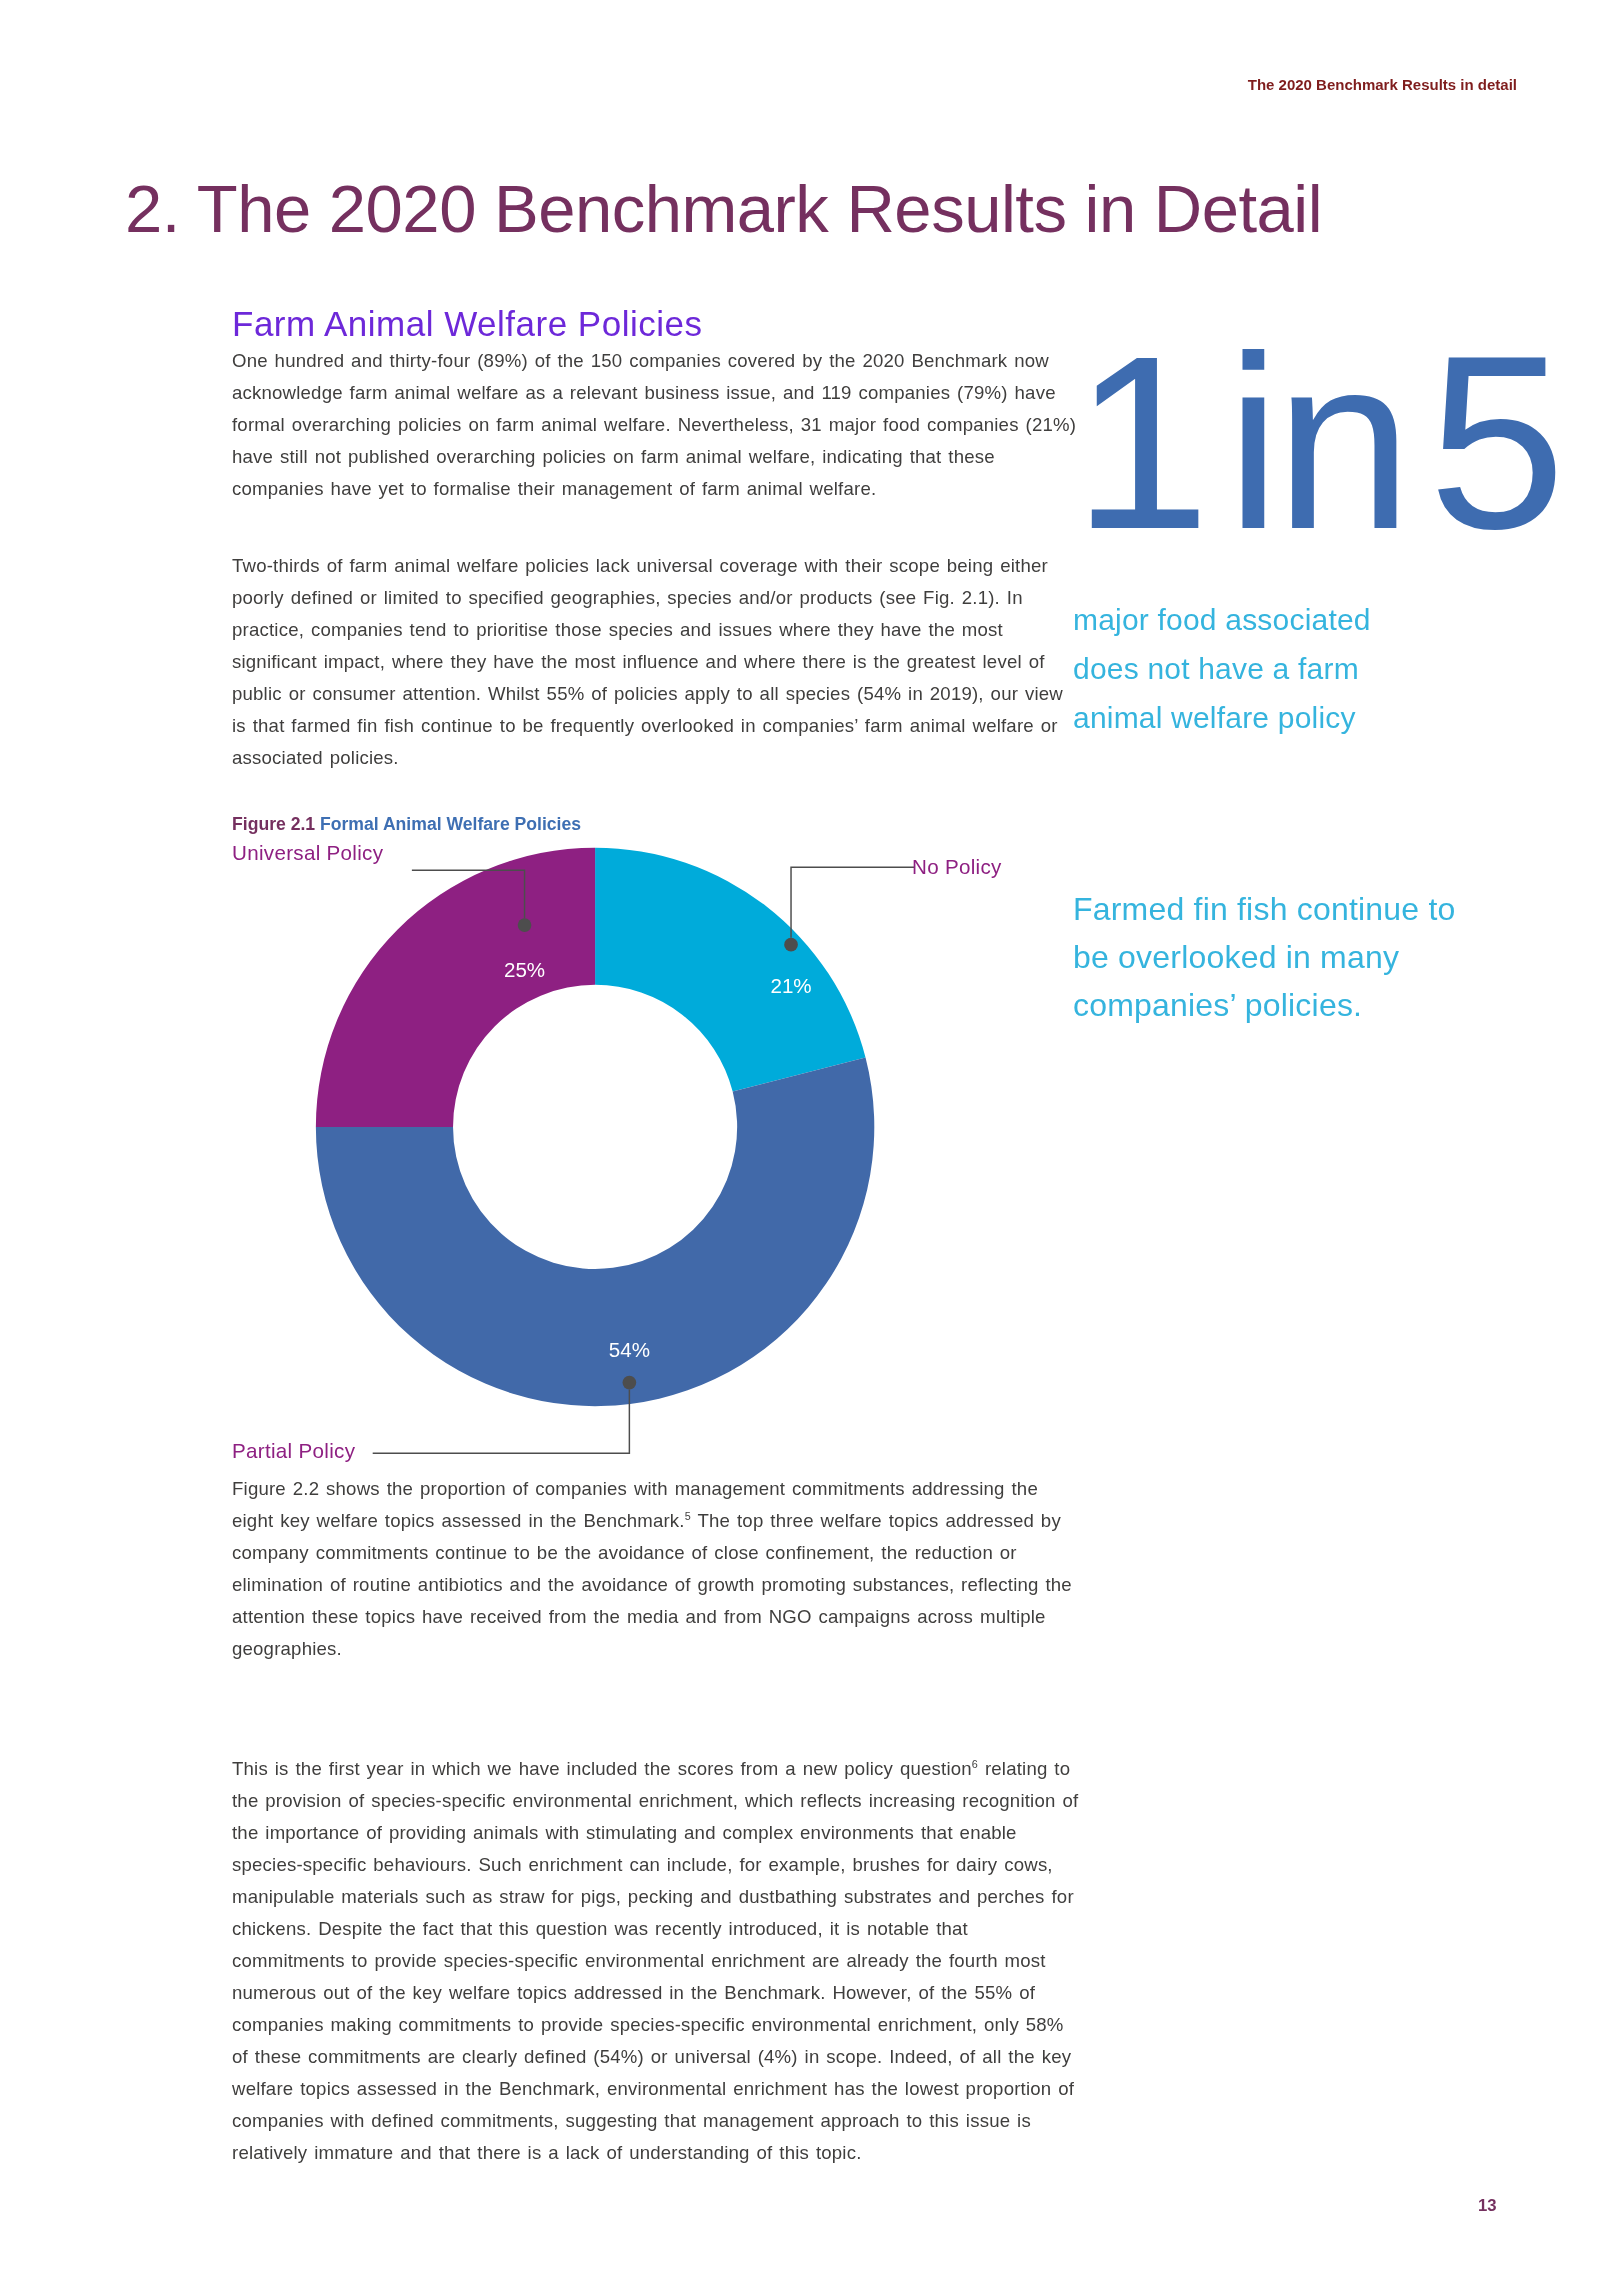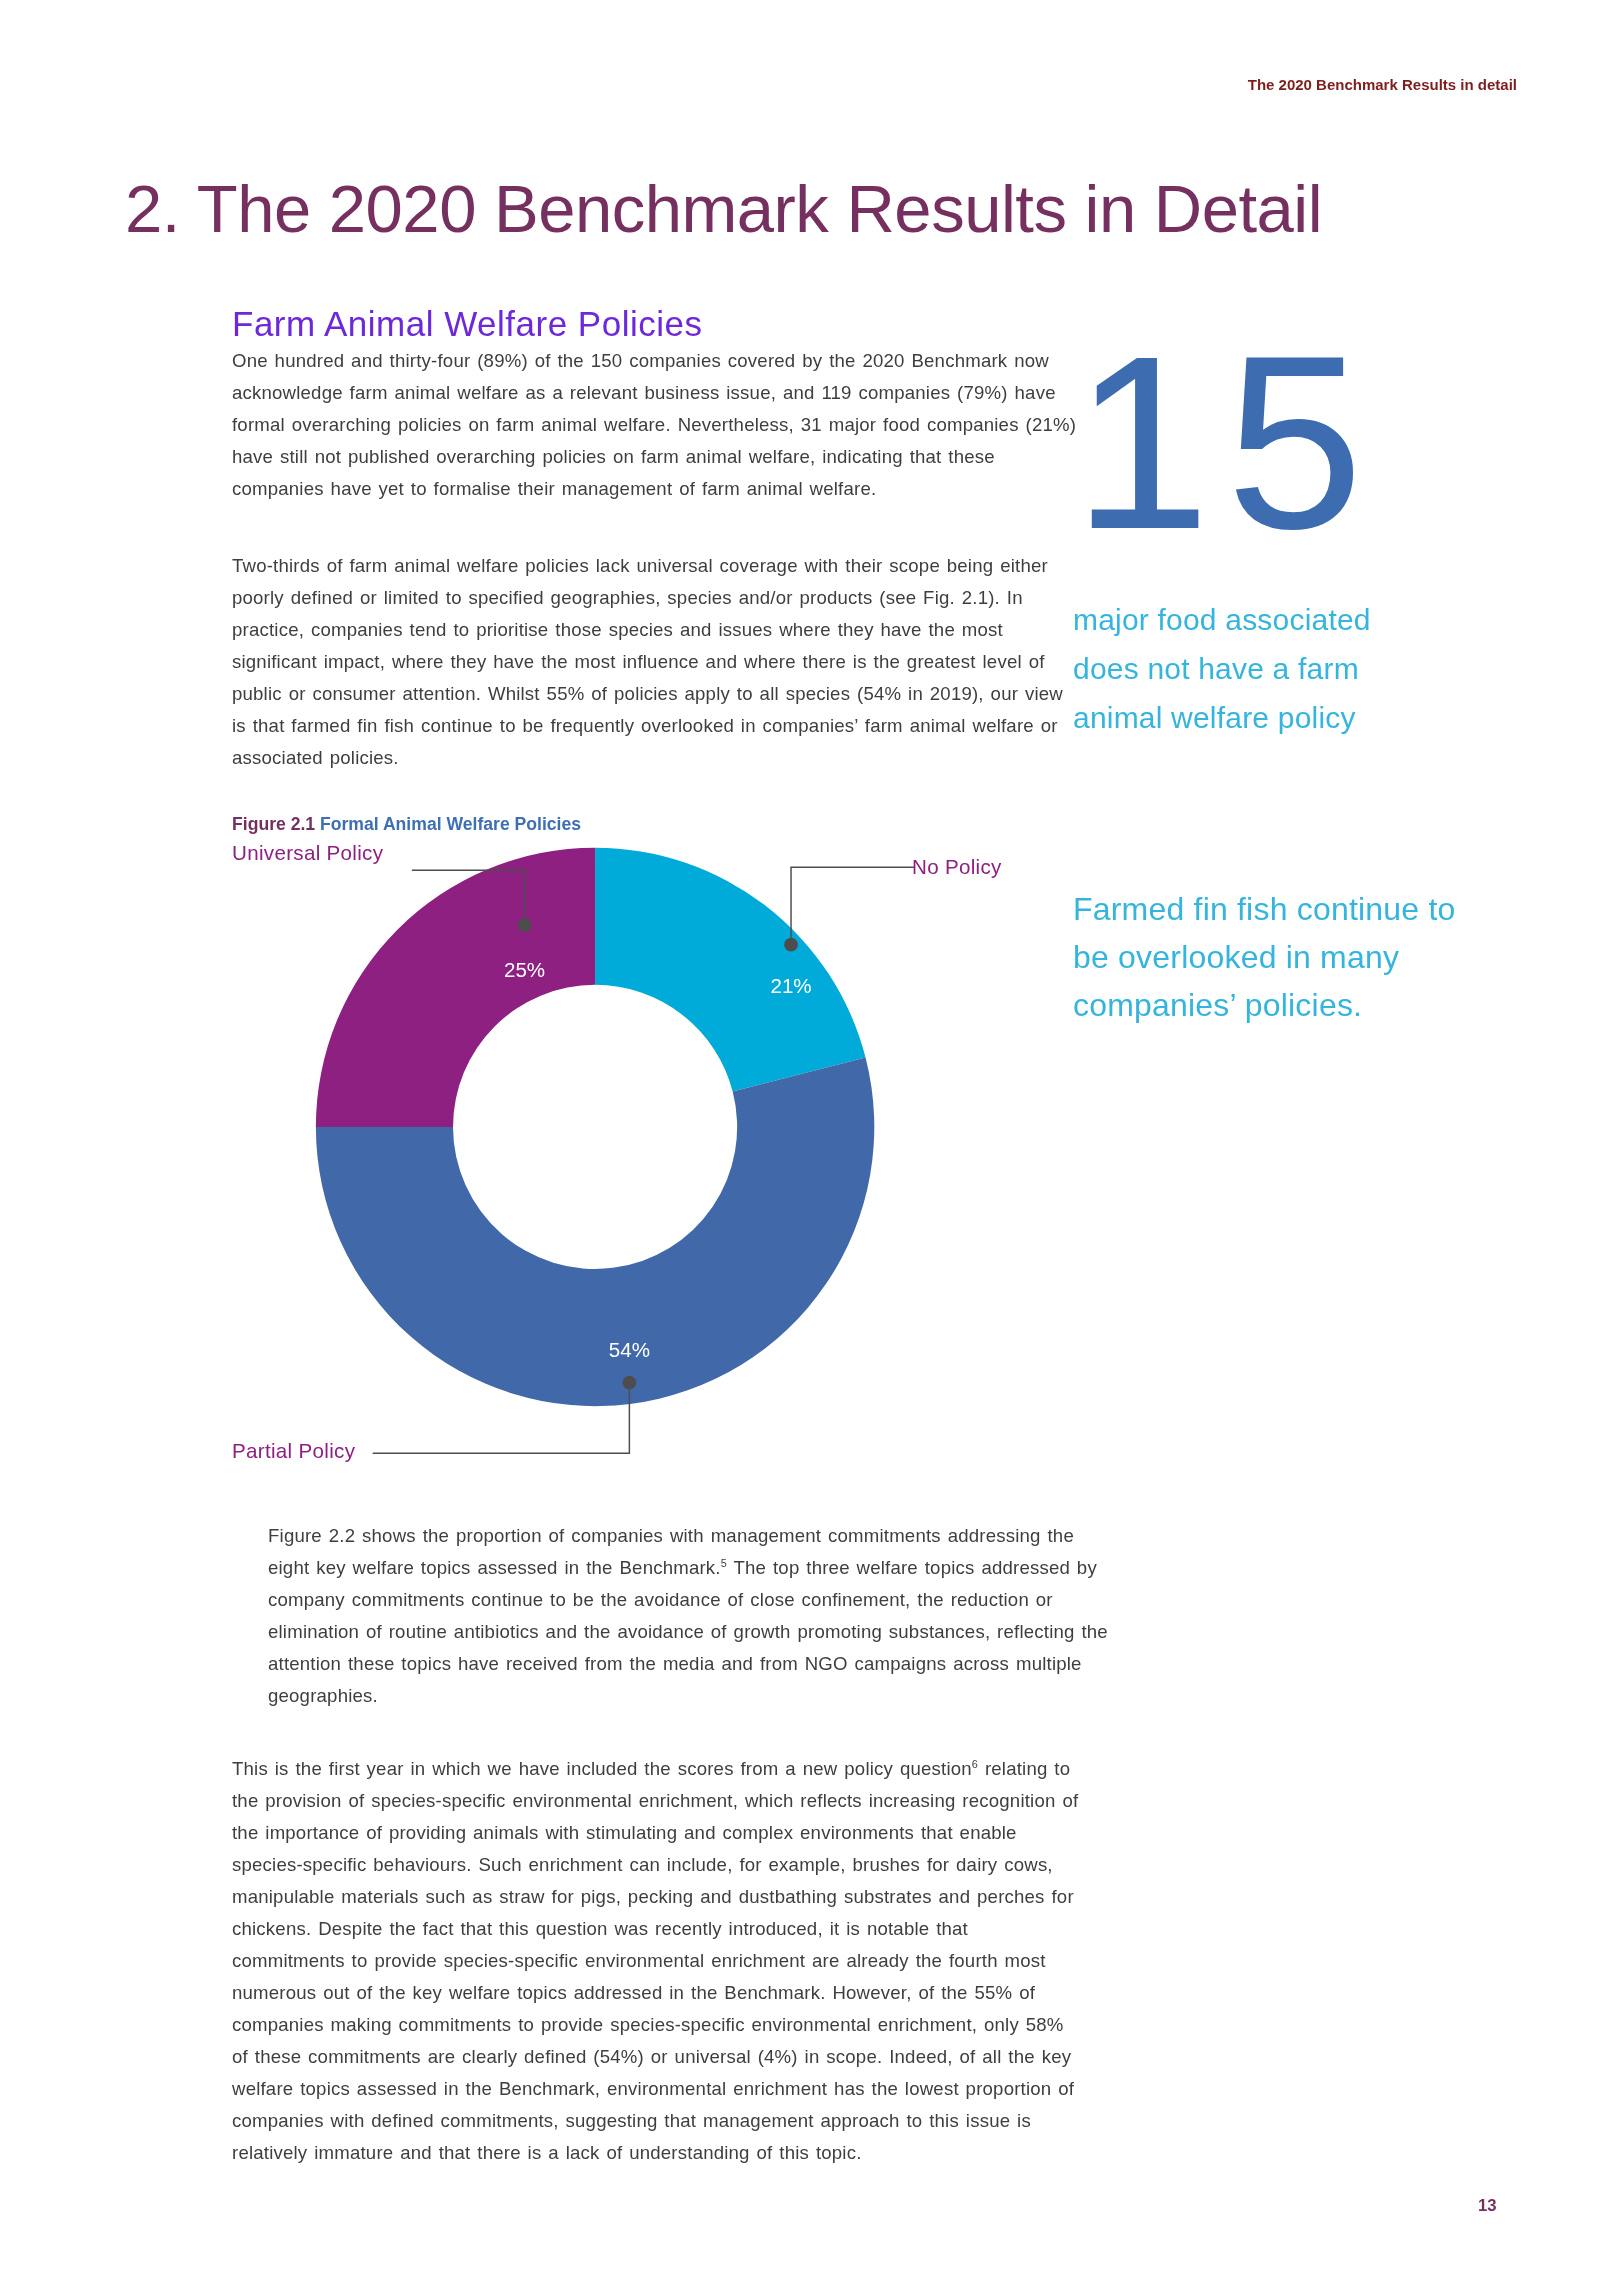--- a/index.html
+++ b/index.html
@@ -19,21 +19,21 @@
   .section-heading{
     left:232px;top:275px;font-size:35px;font-weight:300;color:#6d28d9;
     letter-spacing:0.5px;white-space:nowrap;
   }
   .body-par{
     left:232px;width:851px;font-size:18.6px;line-height:32px;
     letter-spacing:0.2px;word-spacing:1.5px;color:#3f3e3d;margin:0;
   }
   .p1{top:345px;}
   .p2{top:550px;}
-  .p3{top:1520px;margin-left:36px;}
+  .p3{top:1473px;}
   .p4{top:1753px;}
   .body-par sup{font-size:10.8px;vertical-align:super;line-height:0;}
   .fig-caption{left:232px;top:814px;font-size:17.6px;font-weight:700;white-space:nowrap;}
   .fig-label{color:#75305f;}
   .fig-title{color:#3e6fb3;}
   .chart-wrap{left:0;top:833px;width:1078px;height:676px;padding-left:12px;}
   .chart-wrap svg{display:block;}
   .slice-label{
     font-size:20.6px;font-weight:300;color:#8e2082;letter-spacing:0.3px;white-space:nowrap;
   }
@@ -65,20 +65,21 @@
 
 <h2 class="abs section-heading">Farm Animal Welfare Policies</h2>
 
 <p class="abs body-par p1">One hundred and thirty-four (89%) of the 150 companies covered by the 2020 Benchmark now acknowledge farm animal welfare as a relevant business issue, and 119 companies (79%) have formal overarching policies on farm animal welfare. Nevertheless, 31 major food companies (21%) have still not published overarching policies on farm animal welfare, indicating that these companies have yet to formalise their management of farm animal welfare.</p>
 
 <p class="abs body-par p2">Two-thirds of farm animal welfare policies lack universal coverage with their scope being either poorly defined or limited to specified geographies, species and/or products (see Fig. 2.1). In practice, companies tend to prioritise those species and issues where they have the most significant impact, where they have the most influence and where there is the greatest level of public or consumer attention. Whilst 55% of policies apply to all species (54% in 2019), our view is that farmed fin fish continue to be frequently overlooked in companies’ farm animal welfare or associated policies.</p>
 
 <div class="abs stat-block">
   <div class="stat-digits">
     <span>1</span>
+    <span>in</span>
     <span>5</span>
   </div>
   <div class="stat-caption">major food associated does not have a farm animal welfare policy</div>
 </div>
 
 <div class="abs pull-quote">Farmed fin fish continue to be overlooked in many companies’ policies.</div>
 
 <div class="abs fig-caption">
   <span class="fig-label">Figure 2.1</span>
   <span> </span>

